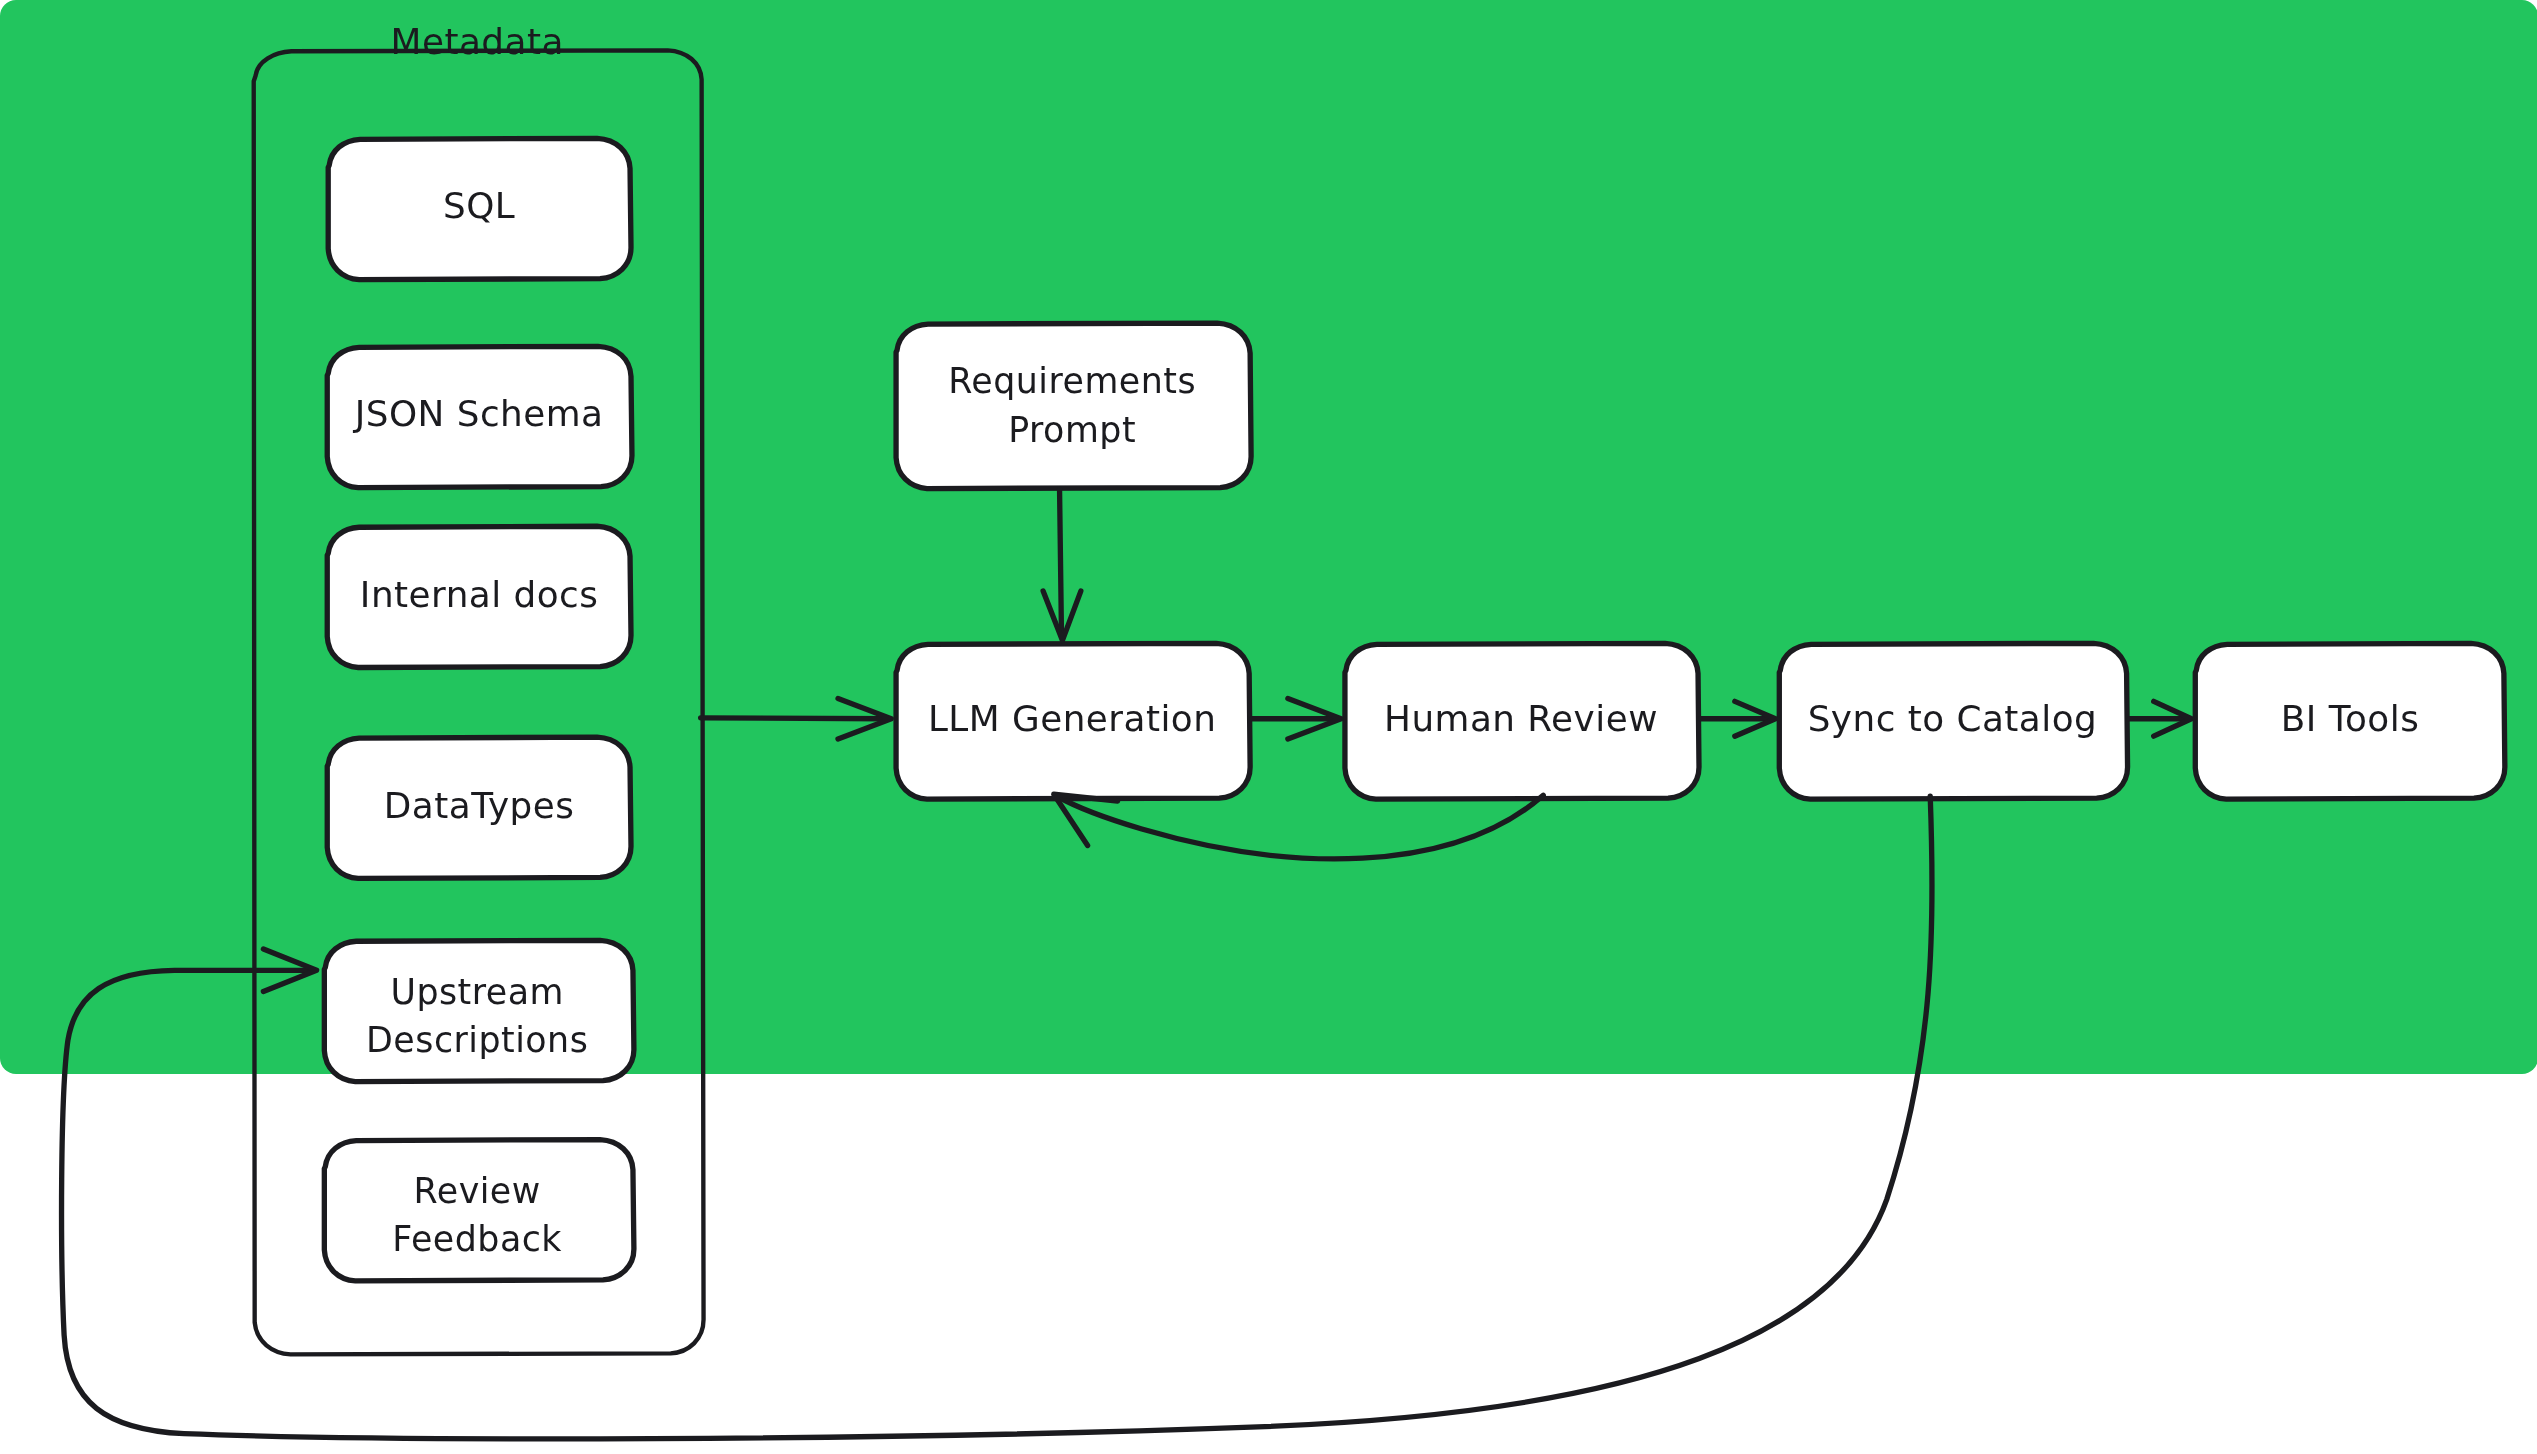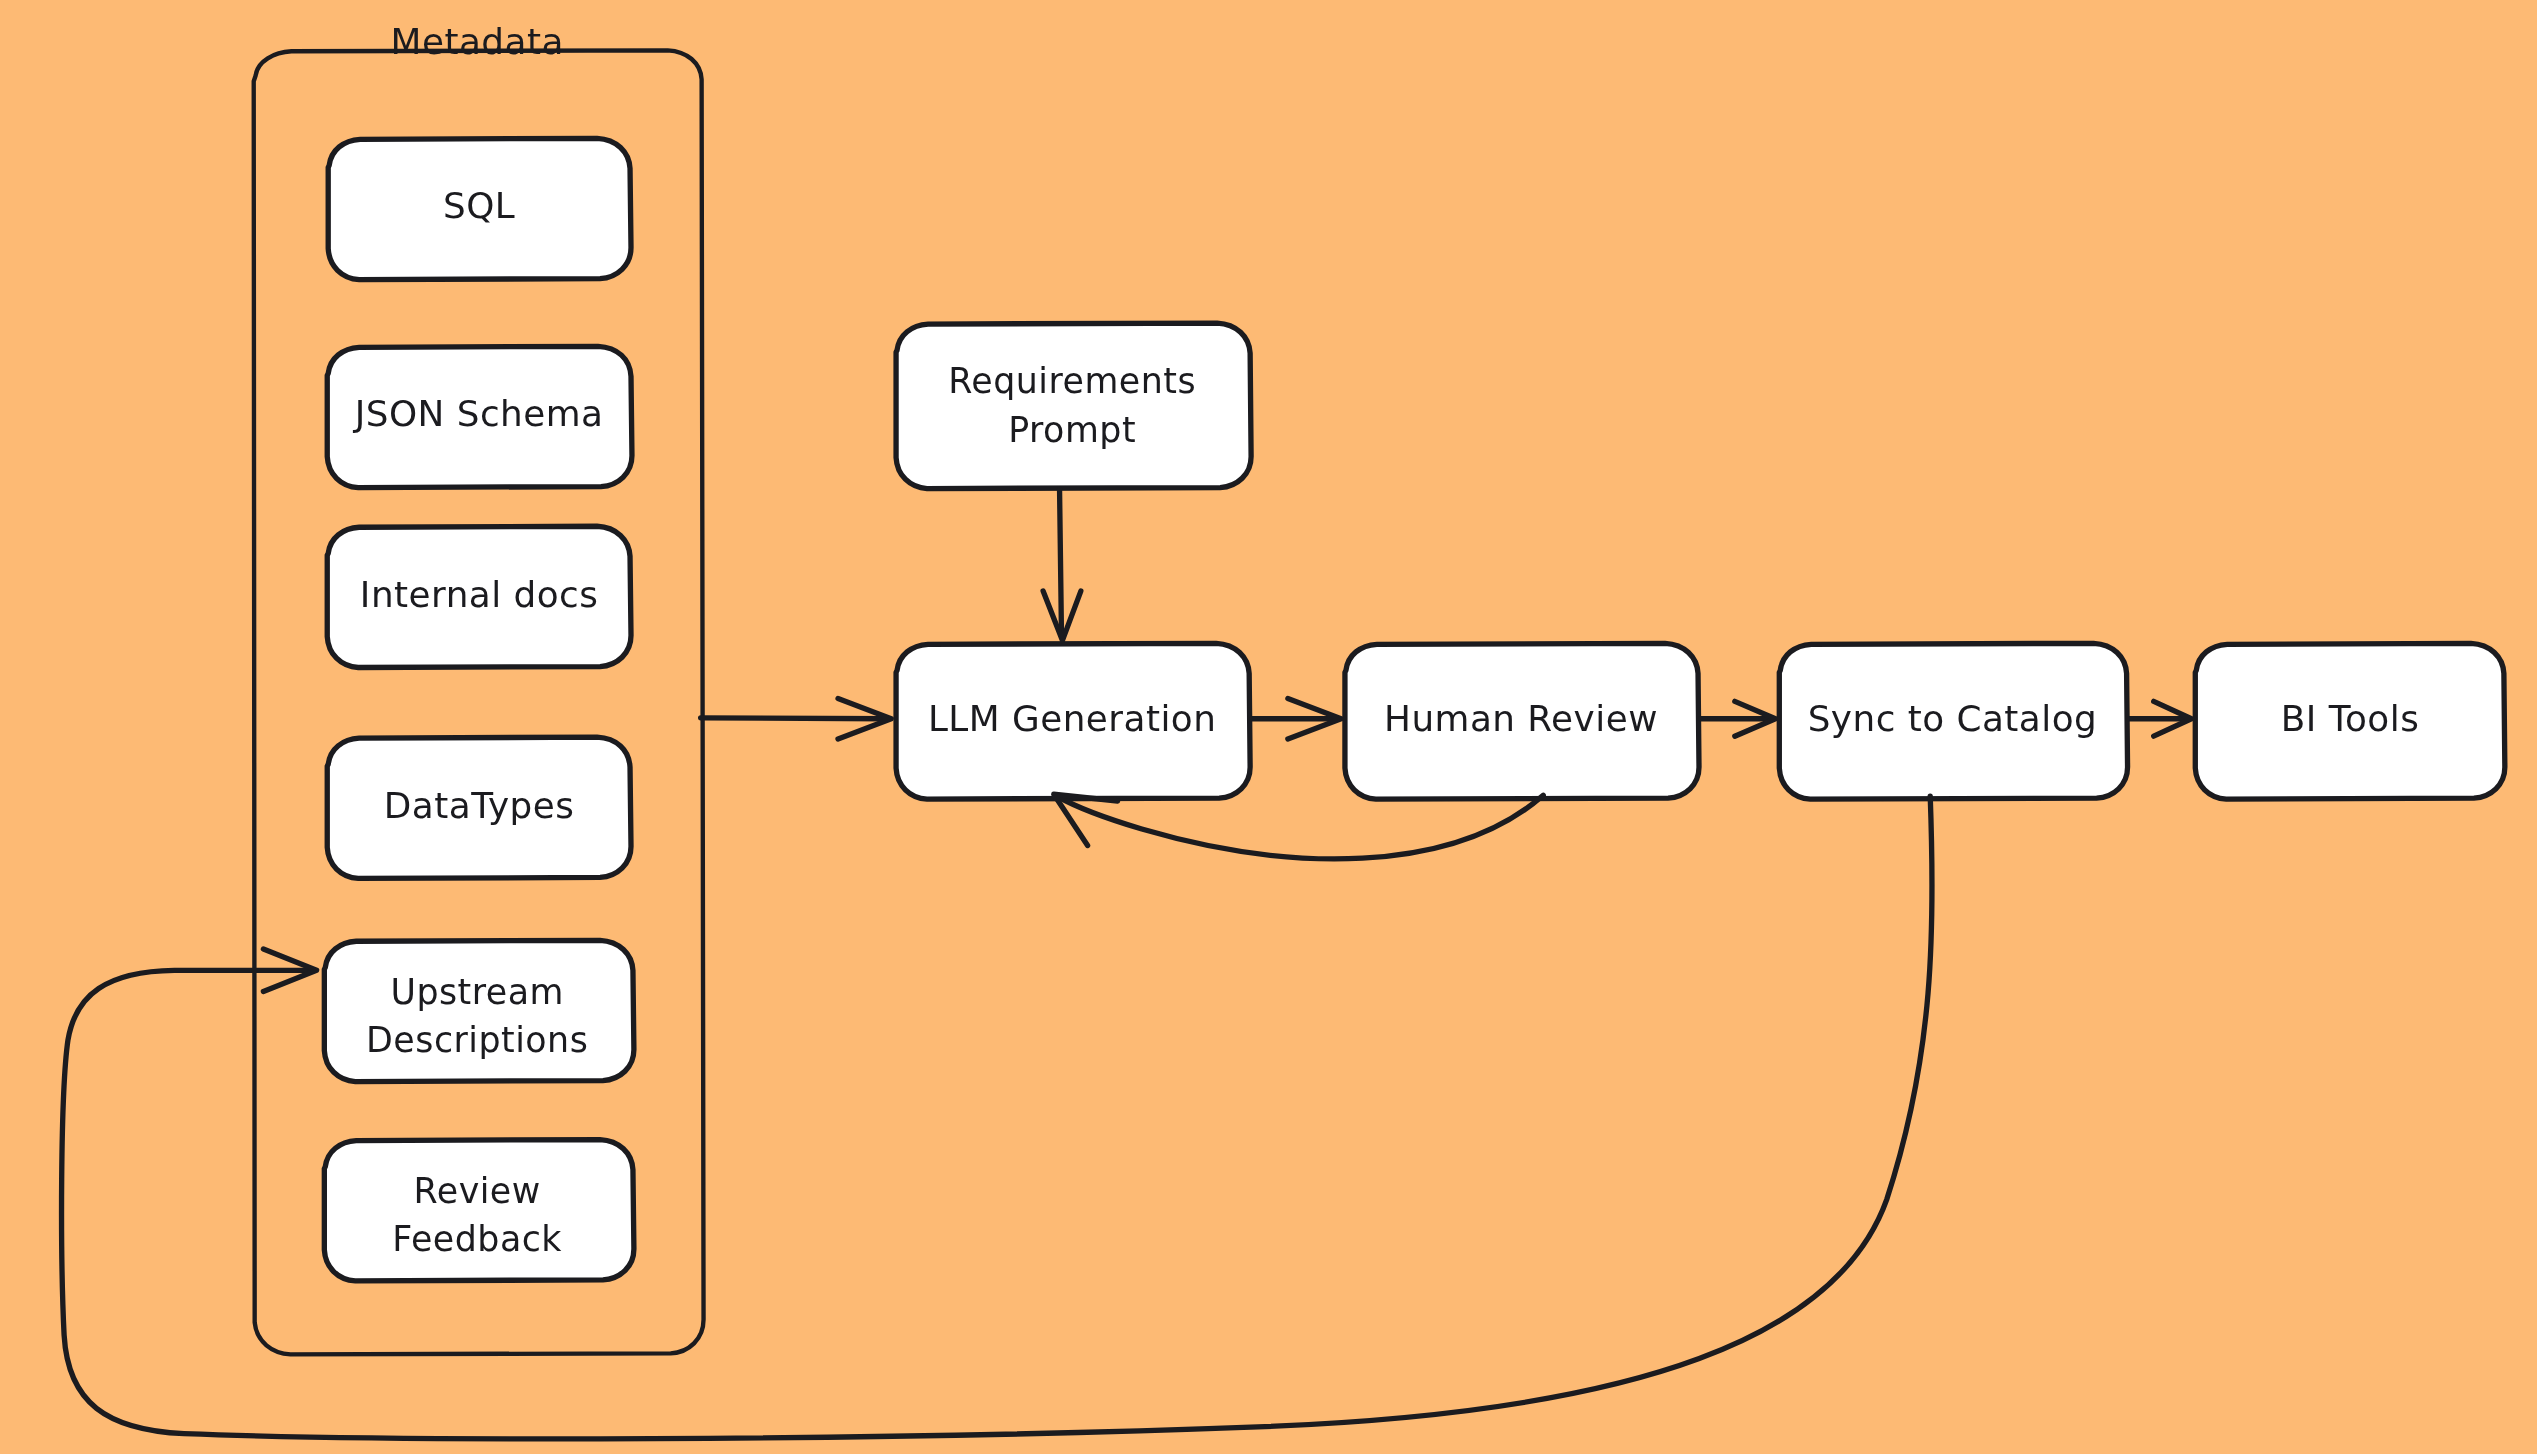--- a/index.html
+++ b/index.html
@@ -9,22 +9,23 @@
   }
   body {
     width: 2538px;
     height: 1454px;
     overflow: hidden;
     font-family: "DejaVu Sans", sans-serif;
   }
   #diagram-root {
     position: relative;
     width: 2538px;
-    height: 1454px;
-    background: #fdba74;
+    height: 1074px;
+    background: #22c55e;
+    border-radius: 16px;
   }
   svg.canvas {
     position: absolute;
     top: 0;
     left: 0;
     width: 2538px;
     height: 1454px;
   }
   .stroke {
     fill: none;

